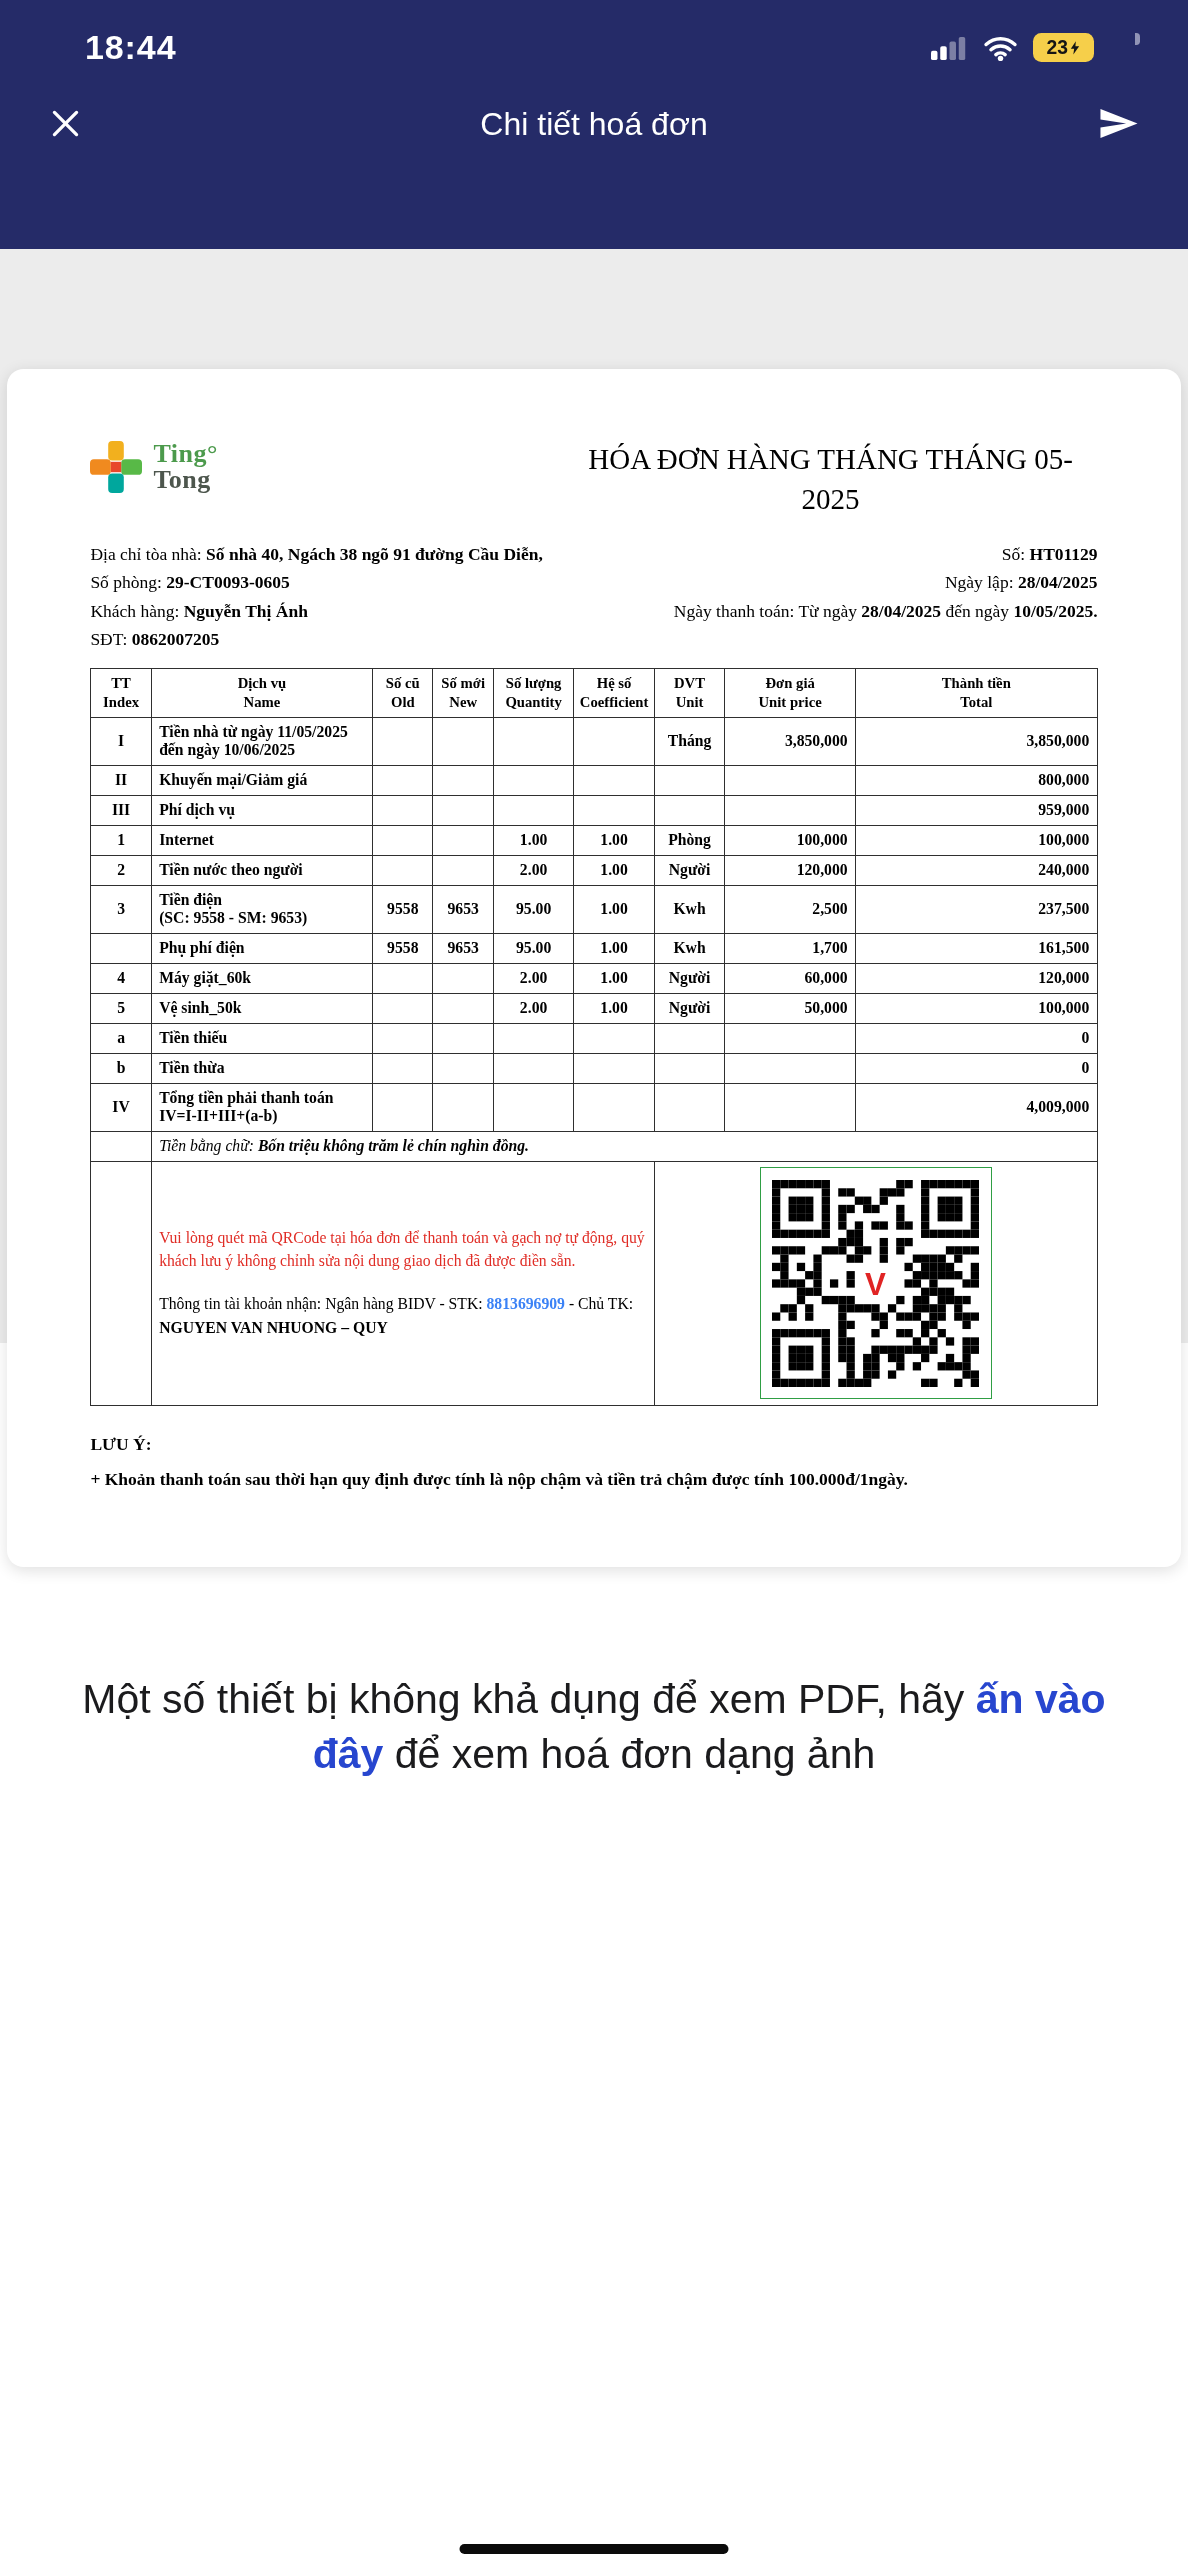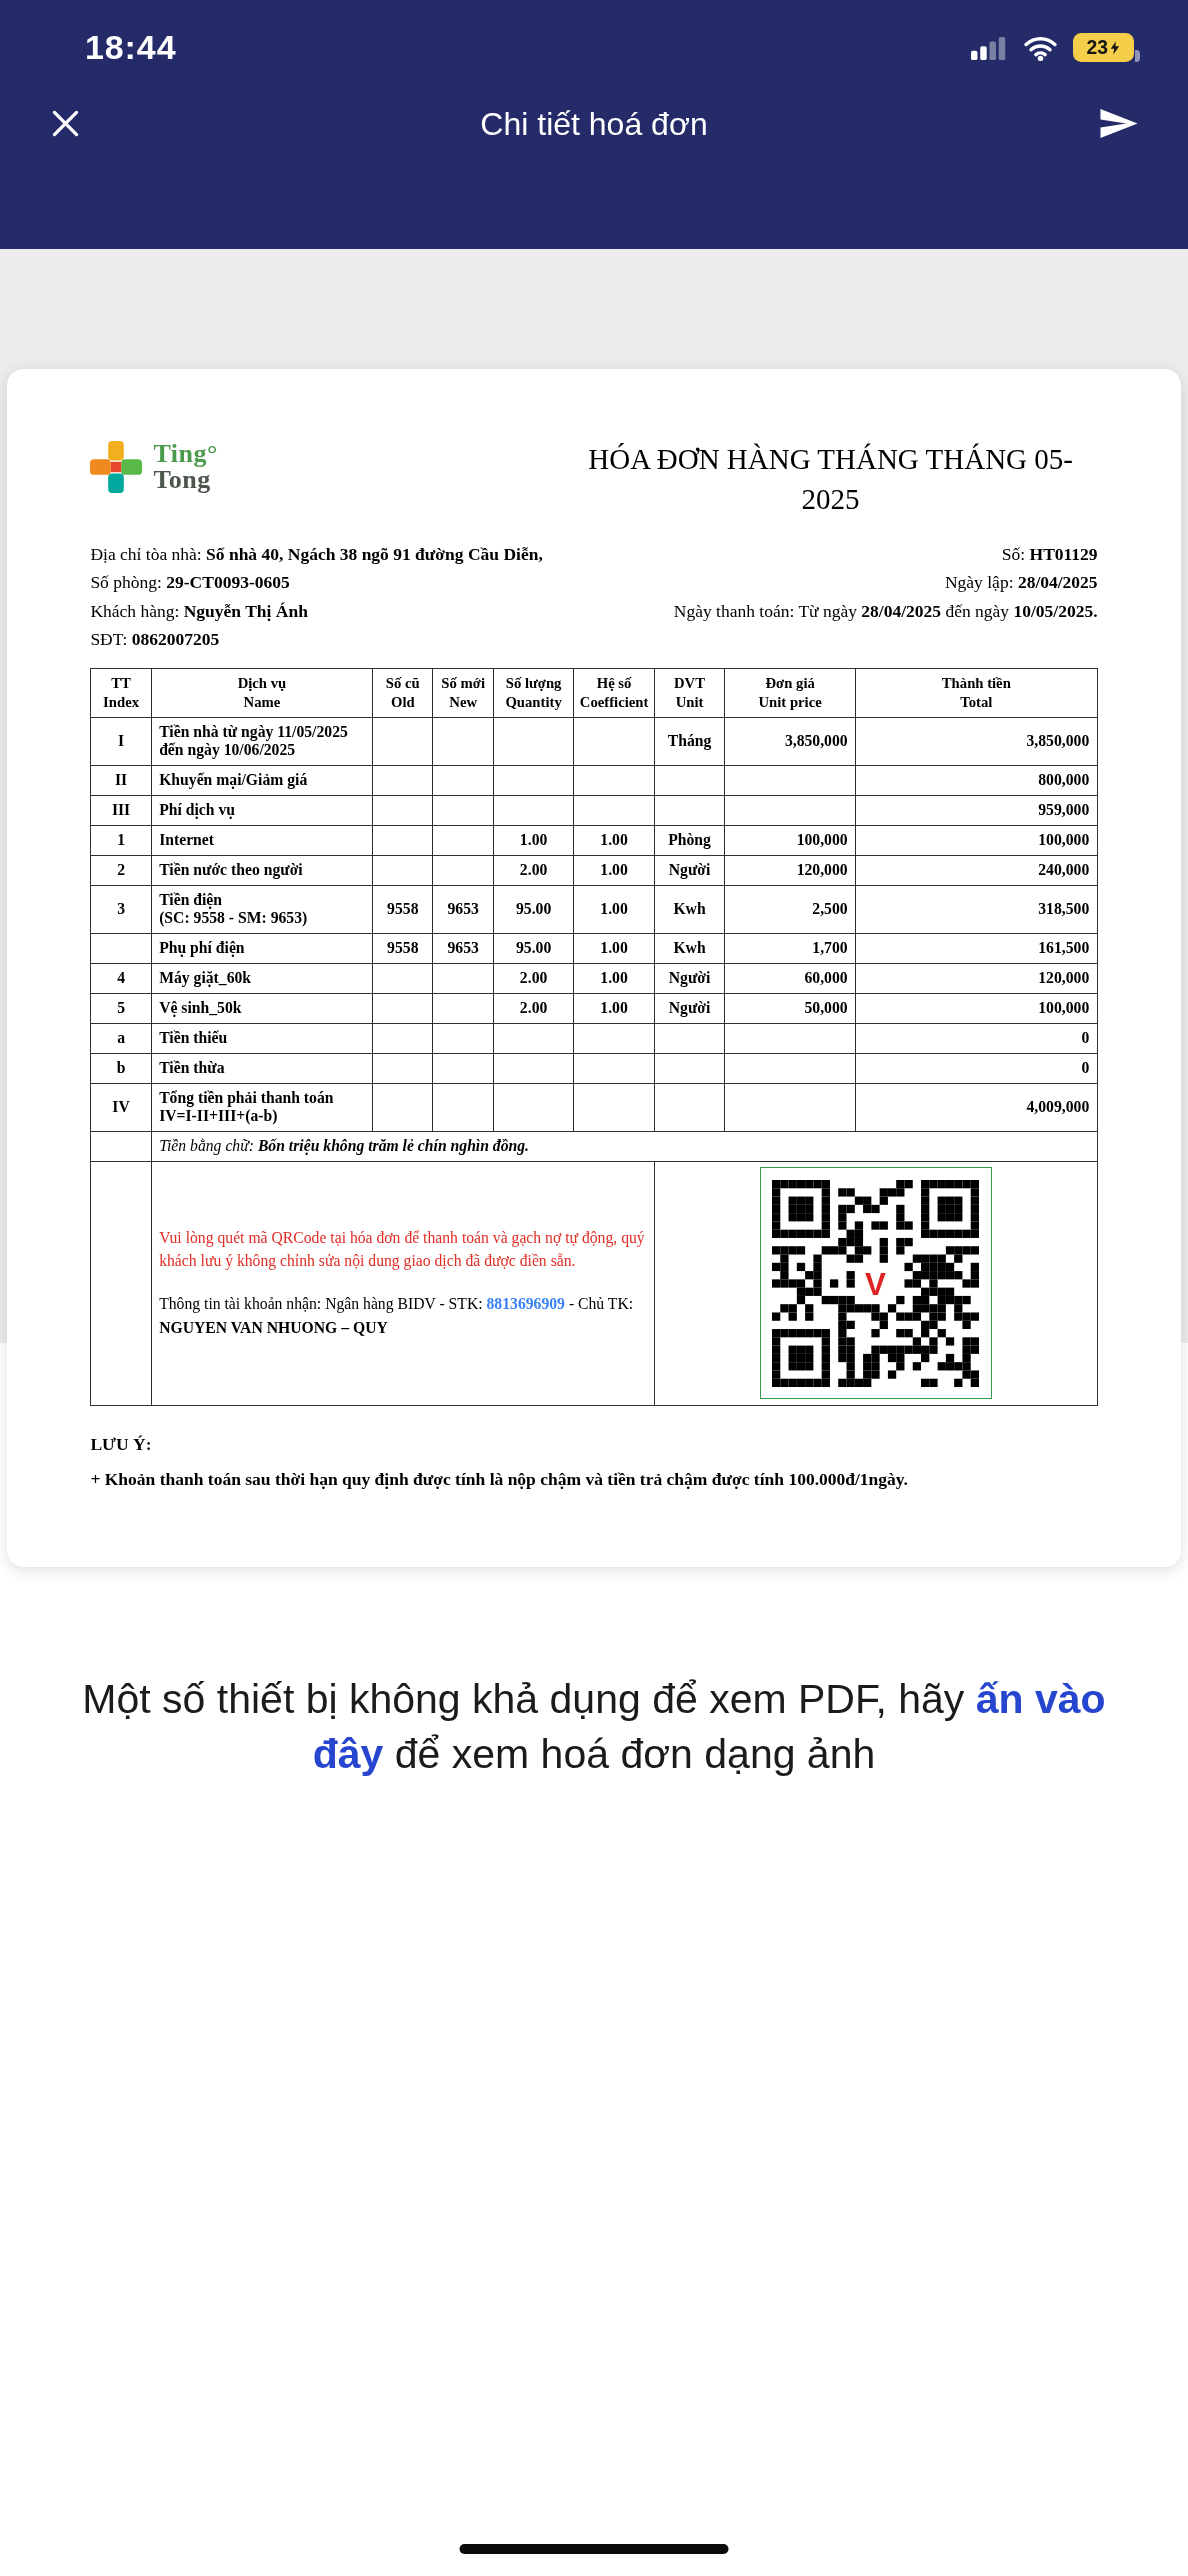--- a/index.html
+++ b/index.html
@@ -5,21 +5,21 @@
   * { margin:0; padding:0; box-sizing:border-box; }
   body { background:#777; }
   .screen { position:relative; width:1188px; height:2576px; margin:0 auto; background:#ffffff;
             font-family:"Liberation Sans", sans-serif; overflow:hidden; }
 
   
   .app-header { position:absolute; top:0; left:0; right:0; height:249px; background:#252b68; color:#fff; }
   .status-row { display:flex; justify-content:space-between; align-items:center; padding:28px 48px 0 85px; }
   .time { font-size:34px; font-weight:600; letter-spacing:0.9px; }
   .status-icons { display:flex; align-items:center; gap:14.7px; }
-  .battery { display:flex; align-items:flex-end; }
+  .battery { display:flex; align-items:flex-start;gap:40px; }
   .bat-body { display:flex; align-items:center; justify-content:center; gap:1.8px; width:61px; height:29.5px;
               background:#f6cf4a; border-radius:8.3px; color:#151515; font-size:19.3px; font-weight:700; }
   .bat-cap { width:4.6px; height:12px; background:rgba(235,235,245,.55); border-radius:0 3.7px 3.7px 0; margin-left:1.8px; }
   .nav-row { position:relative; display:flex; justify-content:space-between; align-items:flex-start; padding:39px 48px 0; }
   .nav-title { position:absolute; left:50%; transform:translateX(-50%); font-size:32px; font-weight:500; }
   .icon-btn { background:none; border:none; cursor:pointer; padding:0; display:flex; align-items:center; }
 
   
   .viewer { position:absolute; top:249px; left:0; width:100%; height:1094px; background:#ececec; }
   .card { position:absolute; top:120px; left:7.4px; right:7.4px; height:1198px; background:#fff; border-radius:16.6px;
@@ -262,21 +262,21 @@
               <td class="c-l b">
                 <div>Tiền điện</div>
                 <div>(SC: 9558 - SM: 9653)</div>
               </td>
               <td class="c-c b">9558</td>
               <td class="c-c b">9653</td>
               <td class="c-c b">95.00</td>
               <td class="c-c b">1.00</td>
               <td class="c-c b">Kwh</td>
               <td class="c-r b">2,500</td>
-              <td class="c-r b">318,500</td>
+              <td class="c-r b">237,500</td>
             </tr>
             <tr>
               <td class="c-c b"></td>
               <td class="c-l b">Phụ phí điện</td>
               <td class="c-c b">9558</td>
               <td class="c-c b">9653</td>
               <td class="c-c b">95.00</td>
               <td class="c-c b">1.00</td>
               <td class="c-c b">Kwh</td>
               <td class="c-r b">1,700</td>

